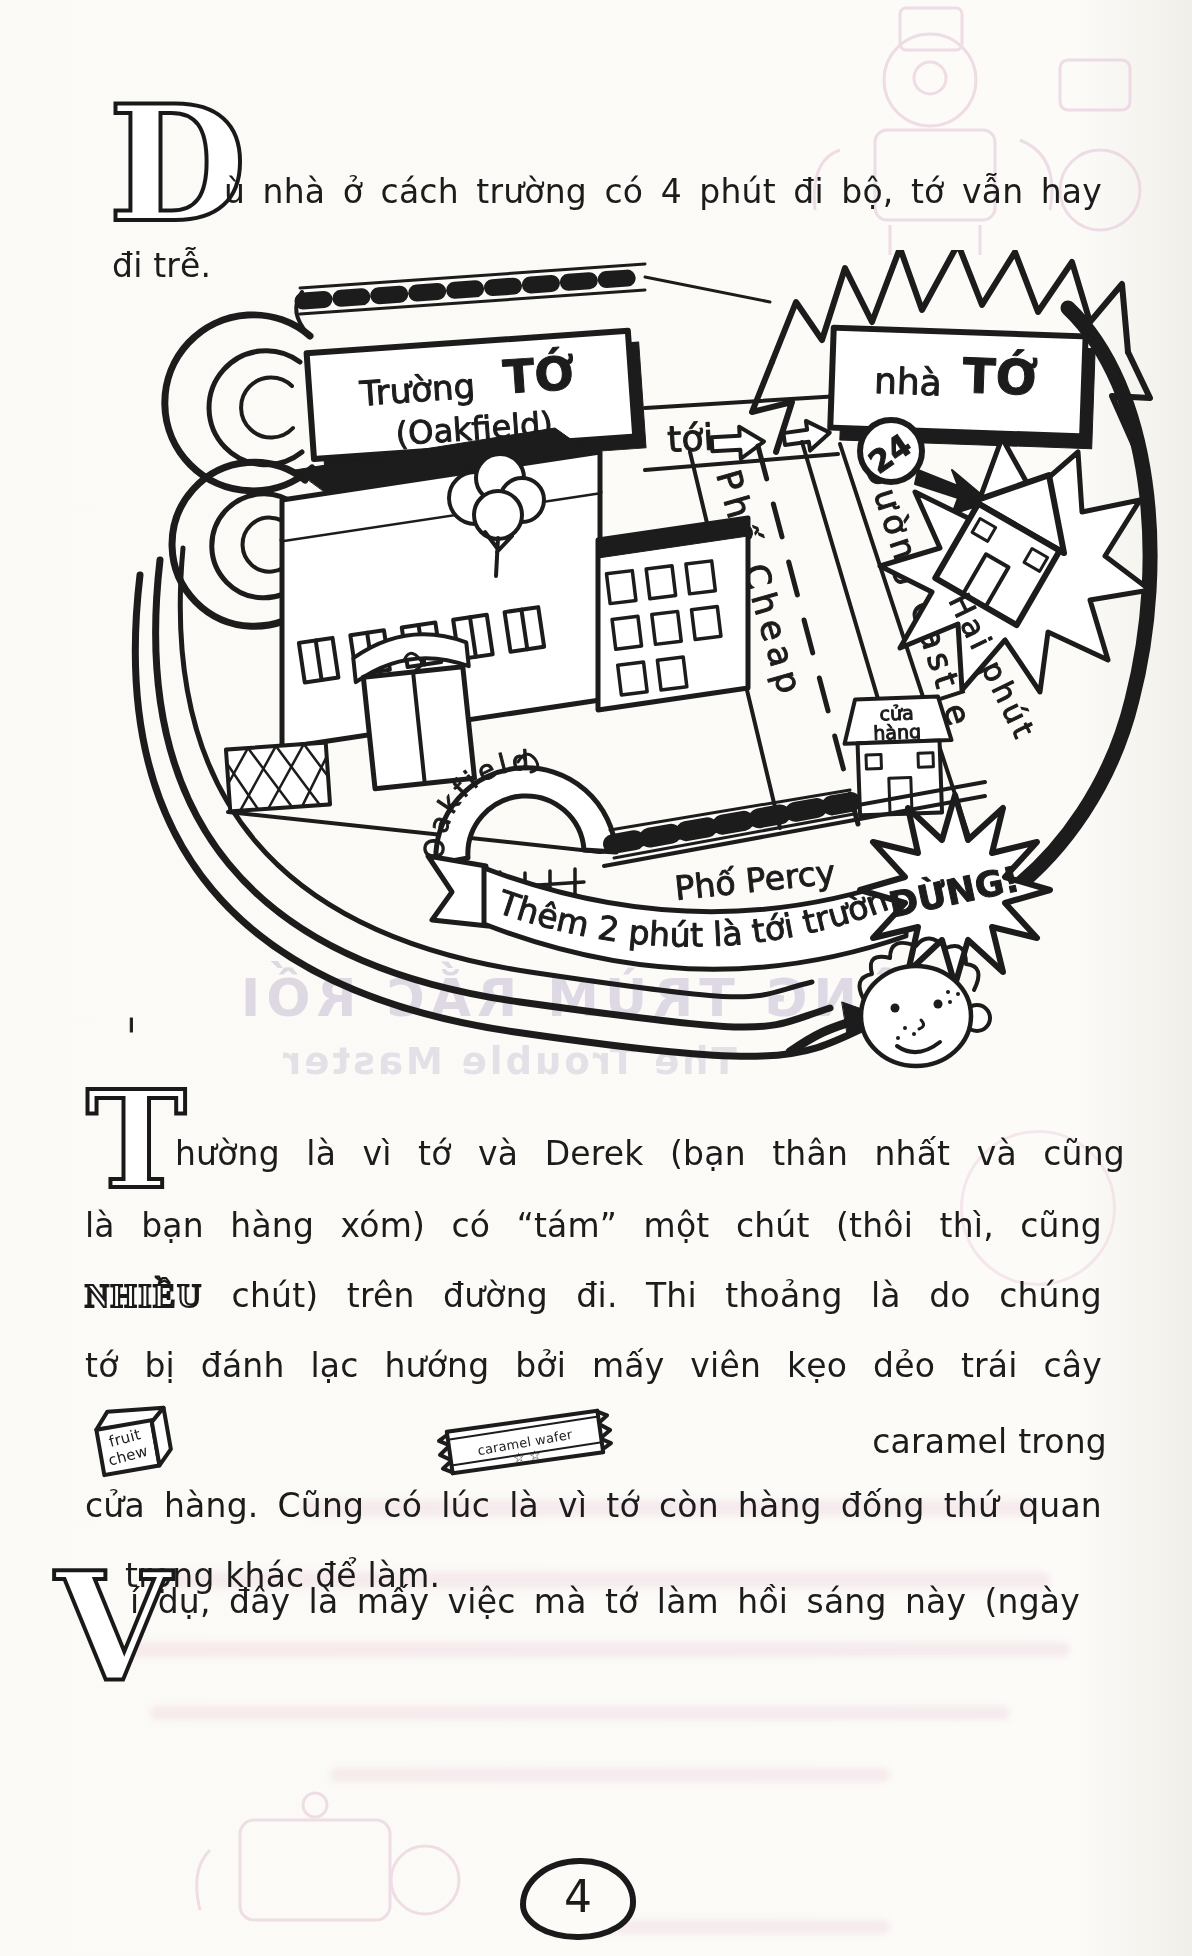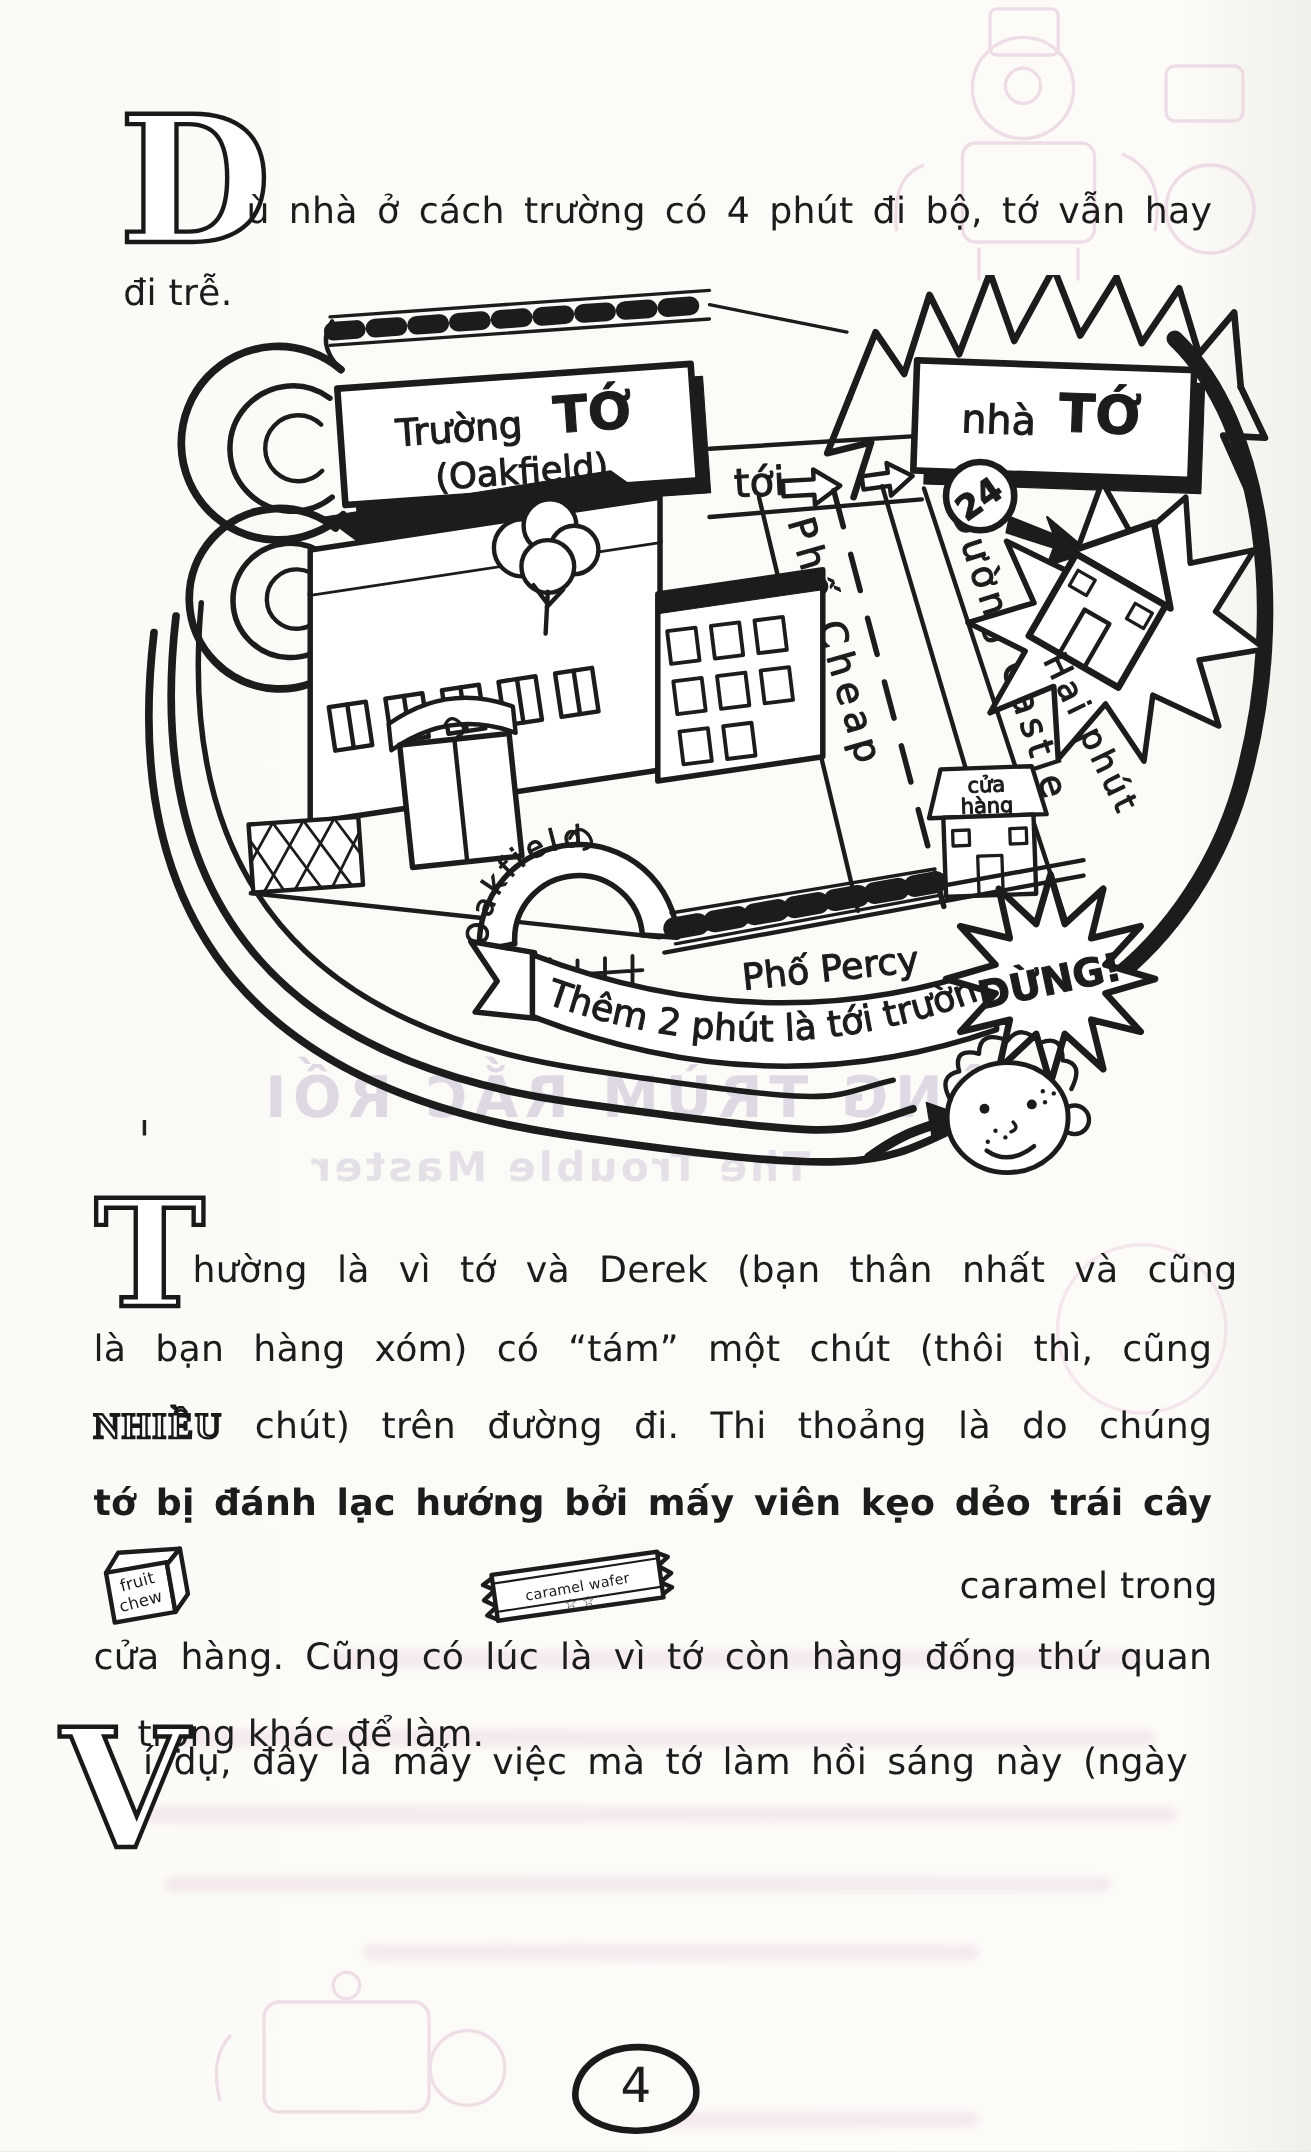--- a/index.html
+++ b/index.html
@@ -274,21 +274,21 @@
     </g>
   </svg>
 
   <div class="dropcap" style="left:86px;top:1072px;font-size:135px;">T</div>
   <div class="txt jline" style="left:152px;top:1130px;width:950px;padding-left:23px;">hường là vì tớ và Derek (bạn thân nhất và cũng</div>
   <div class="txt jline" style="left:85px;top:1202px;width:1017px;">là bạn hàng xóm) có “tám” một chút (thôi thì, cũng</div>
   <div class="txt jline" style="left:85px;top:1272px;width:1017px;">
     <span class="outline-word">NHIỀU</span>
     <span>chút) trên đường đi. Thi thoảng là do chúng</span>
   </div>
-  <div class="txt jline" style="left:85px;top:1342px;width:1017px;font-weight:bold;">tớ bị đánh lạc hướng bởi mấy viên kẹo dẻo trái cây</div>
+  <div class="txt jline" style="left:85px;top:1342px;width:1017px;">tớ bị đánh lạc hướng bởi mấy viên kẹo dẻo trái cây</div>
 
   <div class="txt flexline" style="left:85px;top:1396px;width:1022px;height:92px;">
     <svg class="candy-svg" width="92" height="88" viewBox="0 0 92 88">
       <g fill="none" stroke="#1c1c1c" stroke-width="4" stroke-linejoin="round" transform="rotate(-10 46 44)">
         <polygon points="14,26 28,10 84,16 70,28" fill="#fff"></polygon>
         <rect x="14" y="26" width="56" height="46" fill="#fff"></rect>
         <polygon points="70,28 84,16 84,58 70,72" fill="#fff"></polygon>
         <text x="41" y="44" font-size="15" text-anchor="middle" stroke="none" transform="rotate(-5 41 44)">fruit</text>
         <text x="41" y="62" font-size="15" text-anchor="middle" stroke="none" transform="rotate(-5 41 60)">chew</text>
       </g>

